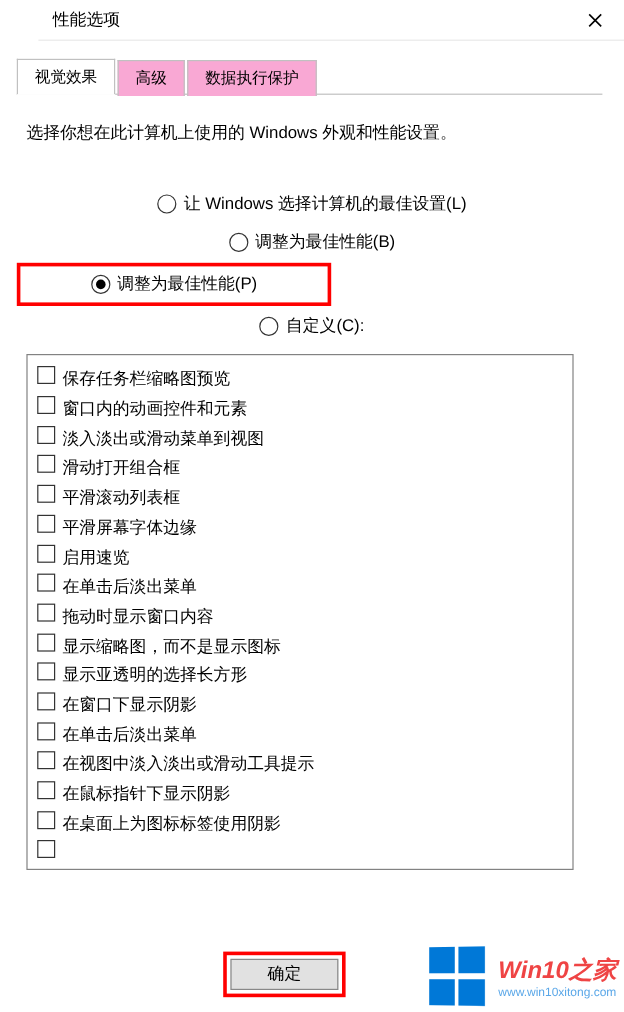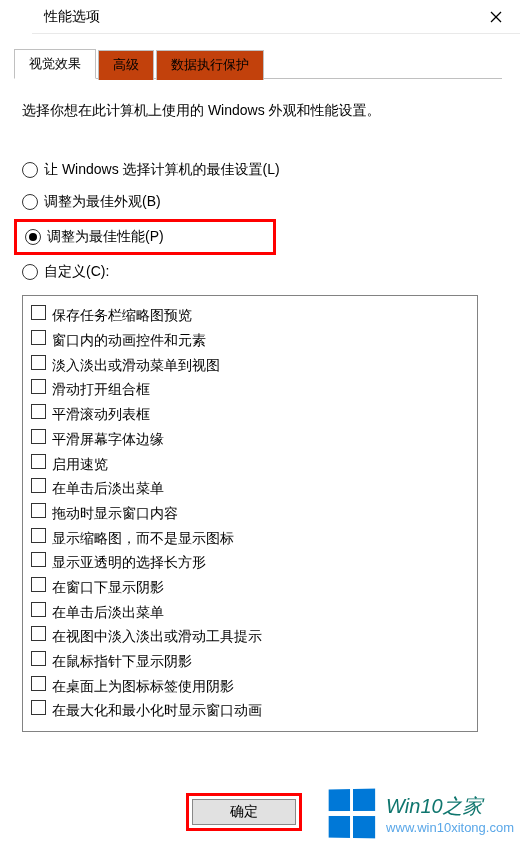--- a/index.html
+++ b/index.html
@@ -44,35 +44,36 @@
       margin-right: 2px;
       cursor: pointer;
       position: relative;
       top: 1px;
     }
     .tab.active {
       background: #fff;
       border-bottom: 1px solid #fff;
       z-index: 2;
     }
-    .tab:not(.active) { background: #c2410c; top: 2px; }
+    .tab:not(.active) { background: #f9a8d4; top: 2px; }
     .content {
       padding: 20px 22px 10px 22px;
     }
     .desc {
       margin-bottom: 40px;
       line-height: 1.6;
     }
     .radios { margin-bottom: 6px; }
     .radio-row {
       display: flex;
       align-items: center;
       margin: 4px 0 14px 0;
       gap: 6px;
       font-size: 14px;
+      justify-content: center;
     }
     .radio {
       width: 16px; height: 16px;
       border: 1.3px solid #333;
       border-radius: 50%;
       display: inline-flex;
       align-items: center; justify-content: center;
       cursor: pointer;
       flex-shrink: 0;
     }
@@ -112,40 +113,40 @@
     .buttons {
       position: absolute;
       left: 186px;
       top: 793px;
     }
     .ok-highlight {
       border: 3px solid #ff0000;
       padding: 3px;
     }
     .btn {
-      width: 104px; height: 26px;
+      width: 90px; height: 26px;
       border: 1px solid #888;
       background: #e1e1e1;
       font-size: 14px;
       cursor: pointer;
       font-family: inherit;
     }
     .watermark {
       position: absolute;
       right: 6px;
       bottom: 4px;
       display: flex;
       align-items: center;
       gap: 8px;
     }
     .win-logo { display: flex; flex-wrap: wrap; width: 50px; height: 50px; gap: 3px; transform: perspective(200px) rotateY(-8deg); }
     .win-logo div { width: 22px; height: 22px; background: #0078d7; }
     .wm-text { text-align: left; }
-    .wm-text .l1 { font-size: 20px; font-weight: normal; color: #0f766e; font-style: italic; }
-    .wm-text .l2 { font-size: 13px; color: #5aa7e8; }
+    .wm-text .l1 { font-size: 20px; font-weight: bold; color: #ef4444; font-style: italic; }
+    .wm-text .l2 { font-size: 10px; color: #5aa7e8; }
   </style>
 </head>
 <body>
 
 <div class="titlebar">
   <span class="title">性能选项</span>
   <div class="close">
     <svg viewBox="0 0 12 12" fill="none">
       <line x1="1" y1="1" x2="11" y2="11"></line>
       <line x1="11" y1="1" x2="1" y2="11"></line>
@@ -162,21 +163,21 @@
 <div class="content">
   <p class="desc">选择你想在此计算机上使用的 Windows 外观和性能设置。</p>
 
   <div class="radios">
     <div class="radio-row">
       <span class="radio"></span>
       <span>让 Windows 选择计算机的最佳设置(L)</span>
     </div>
     <div class="radio-row">
       <span class="radio"></span>
-      <span>调整为最佳外观(B)</span>
+      <span>调整为最佳性能(B)</span>
     </div>
     <div class="highlight-box">
       <div class="radio-row">
         <span class="radio checked"></span>
         <span>调整为最佳性能(P)</span>
       </div>
     </div>
     <div class="radio-row">
       <span class="radio"></span>
       <span>自定义(C):</span>
@@ -244,21 +245,20 @@
       <div class="check-row">
         <span class="checkbox"></span>
         <span>在鼠标指针下显示阴影</span>
       </div>
       <div class="check-row">
         <span class="checkbox"></span>
         <span>在桌面上为图标标签使用阴影</span>
       </div>
       <div class="check-row">
         <span class="checkbox"></span>
-        <span>在最大化和最小化时显示窗口动画</span>
       </div>
     </div>
 </div>
 
 <div class="buttons">
   <div class="ok-highlight">
     <button class="btn">确定</button>
   </div>
 </div>
 

